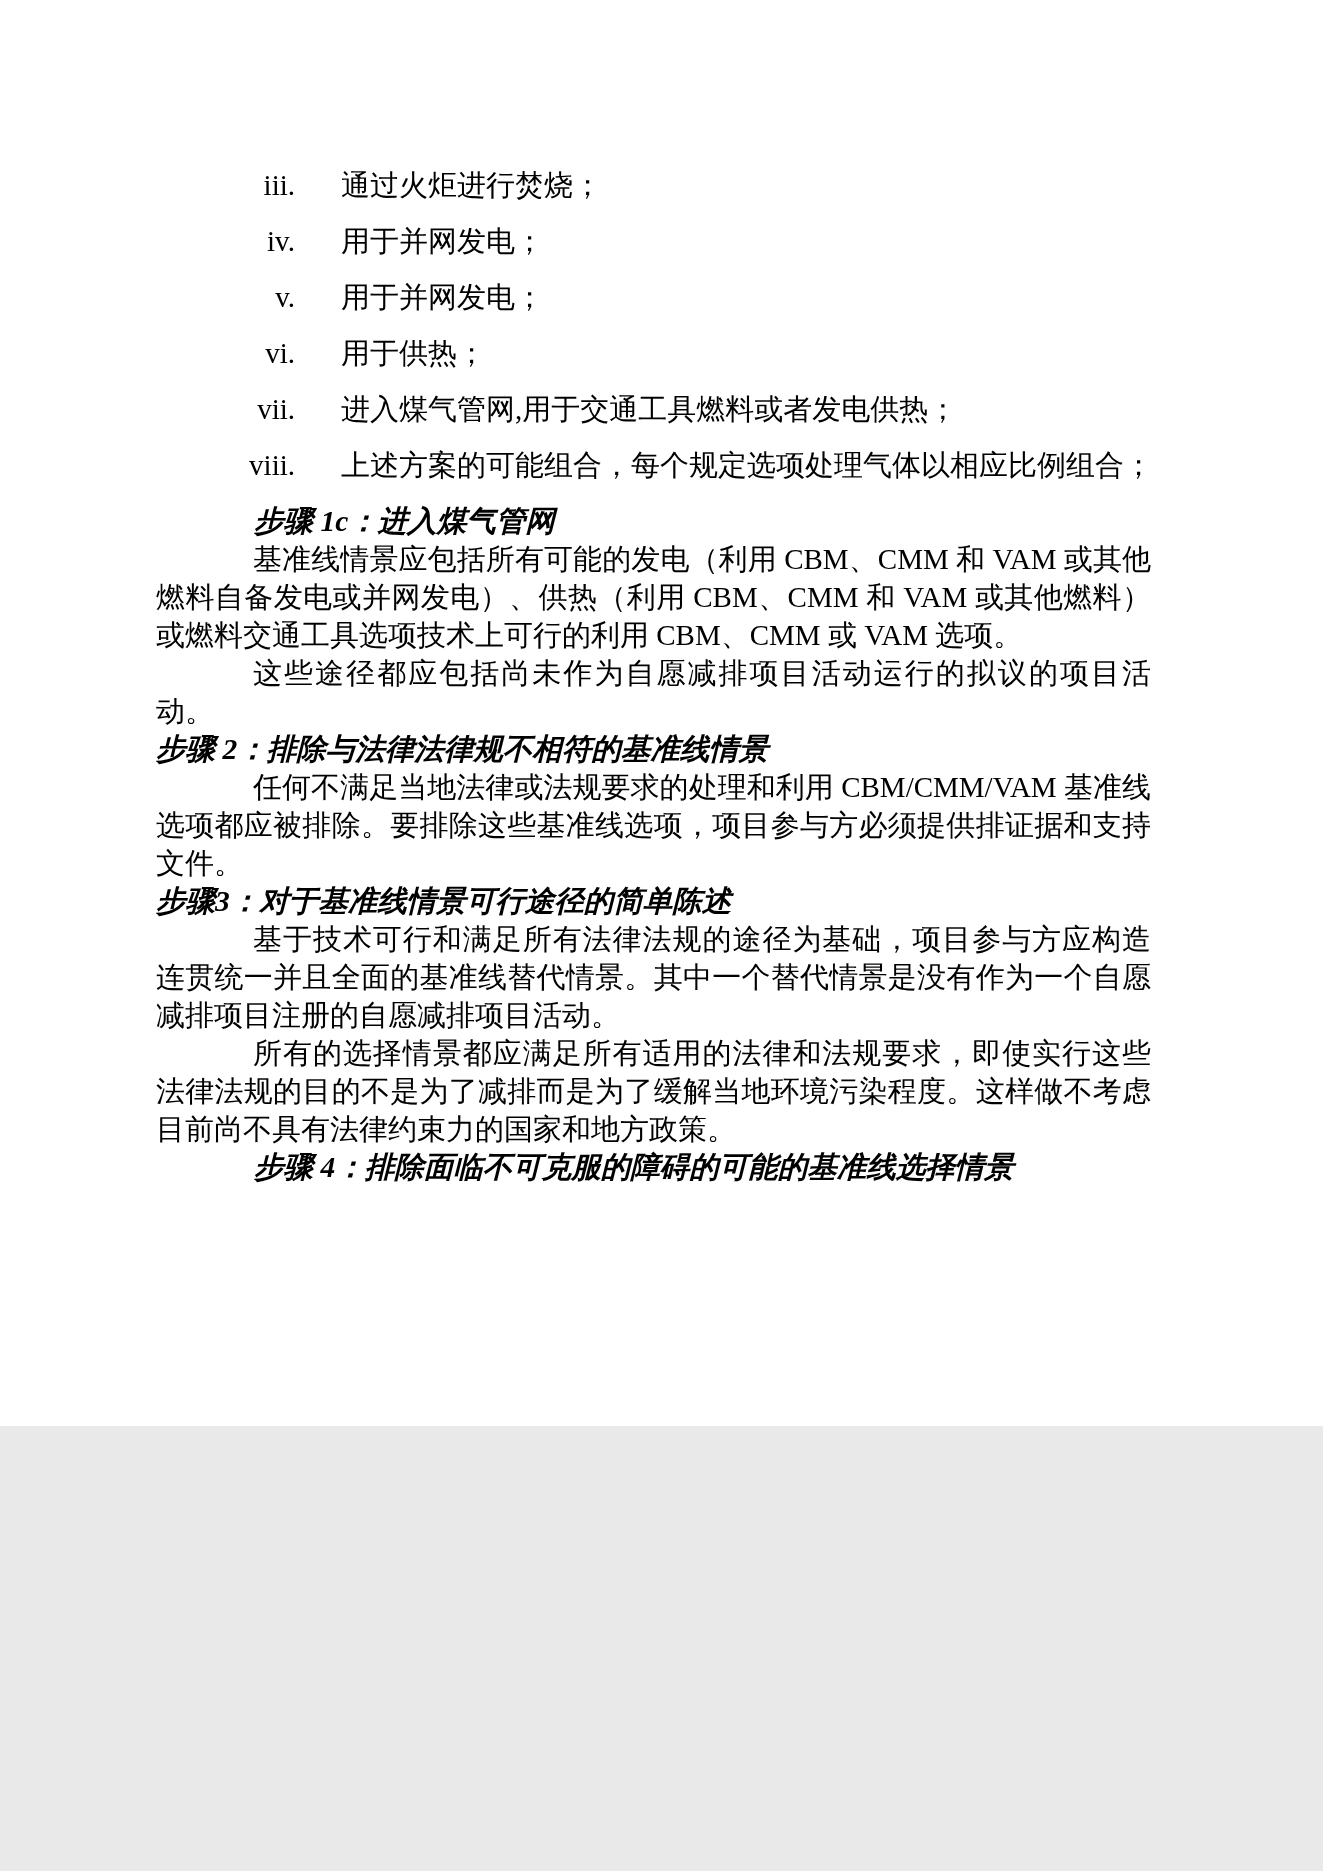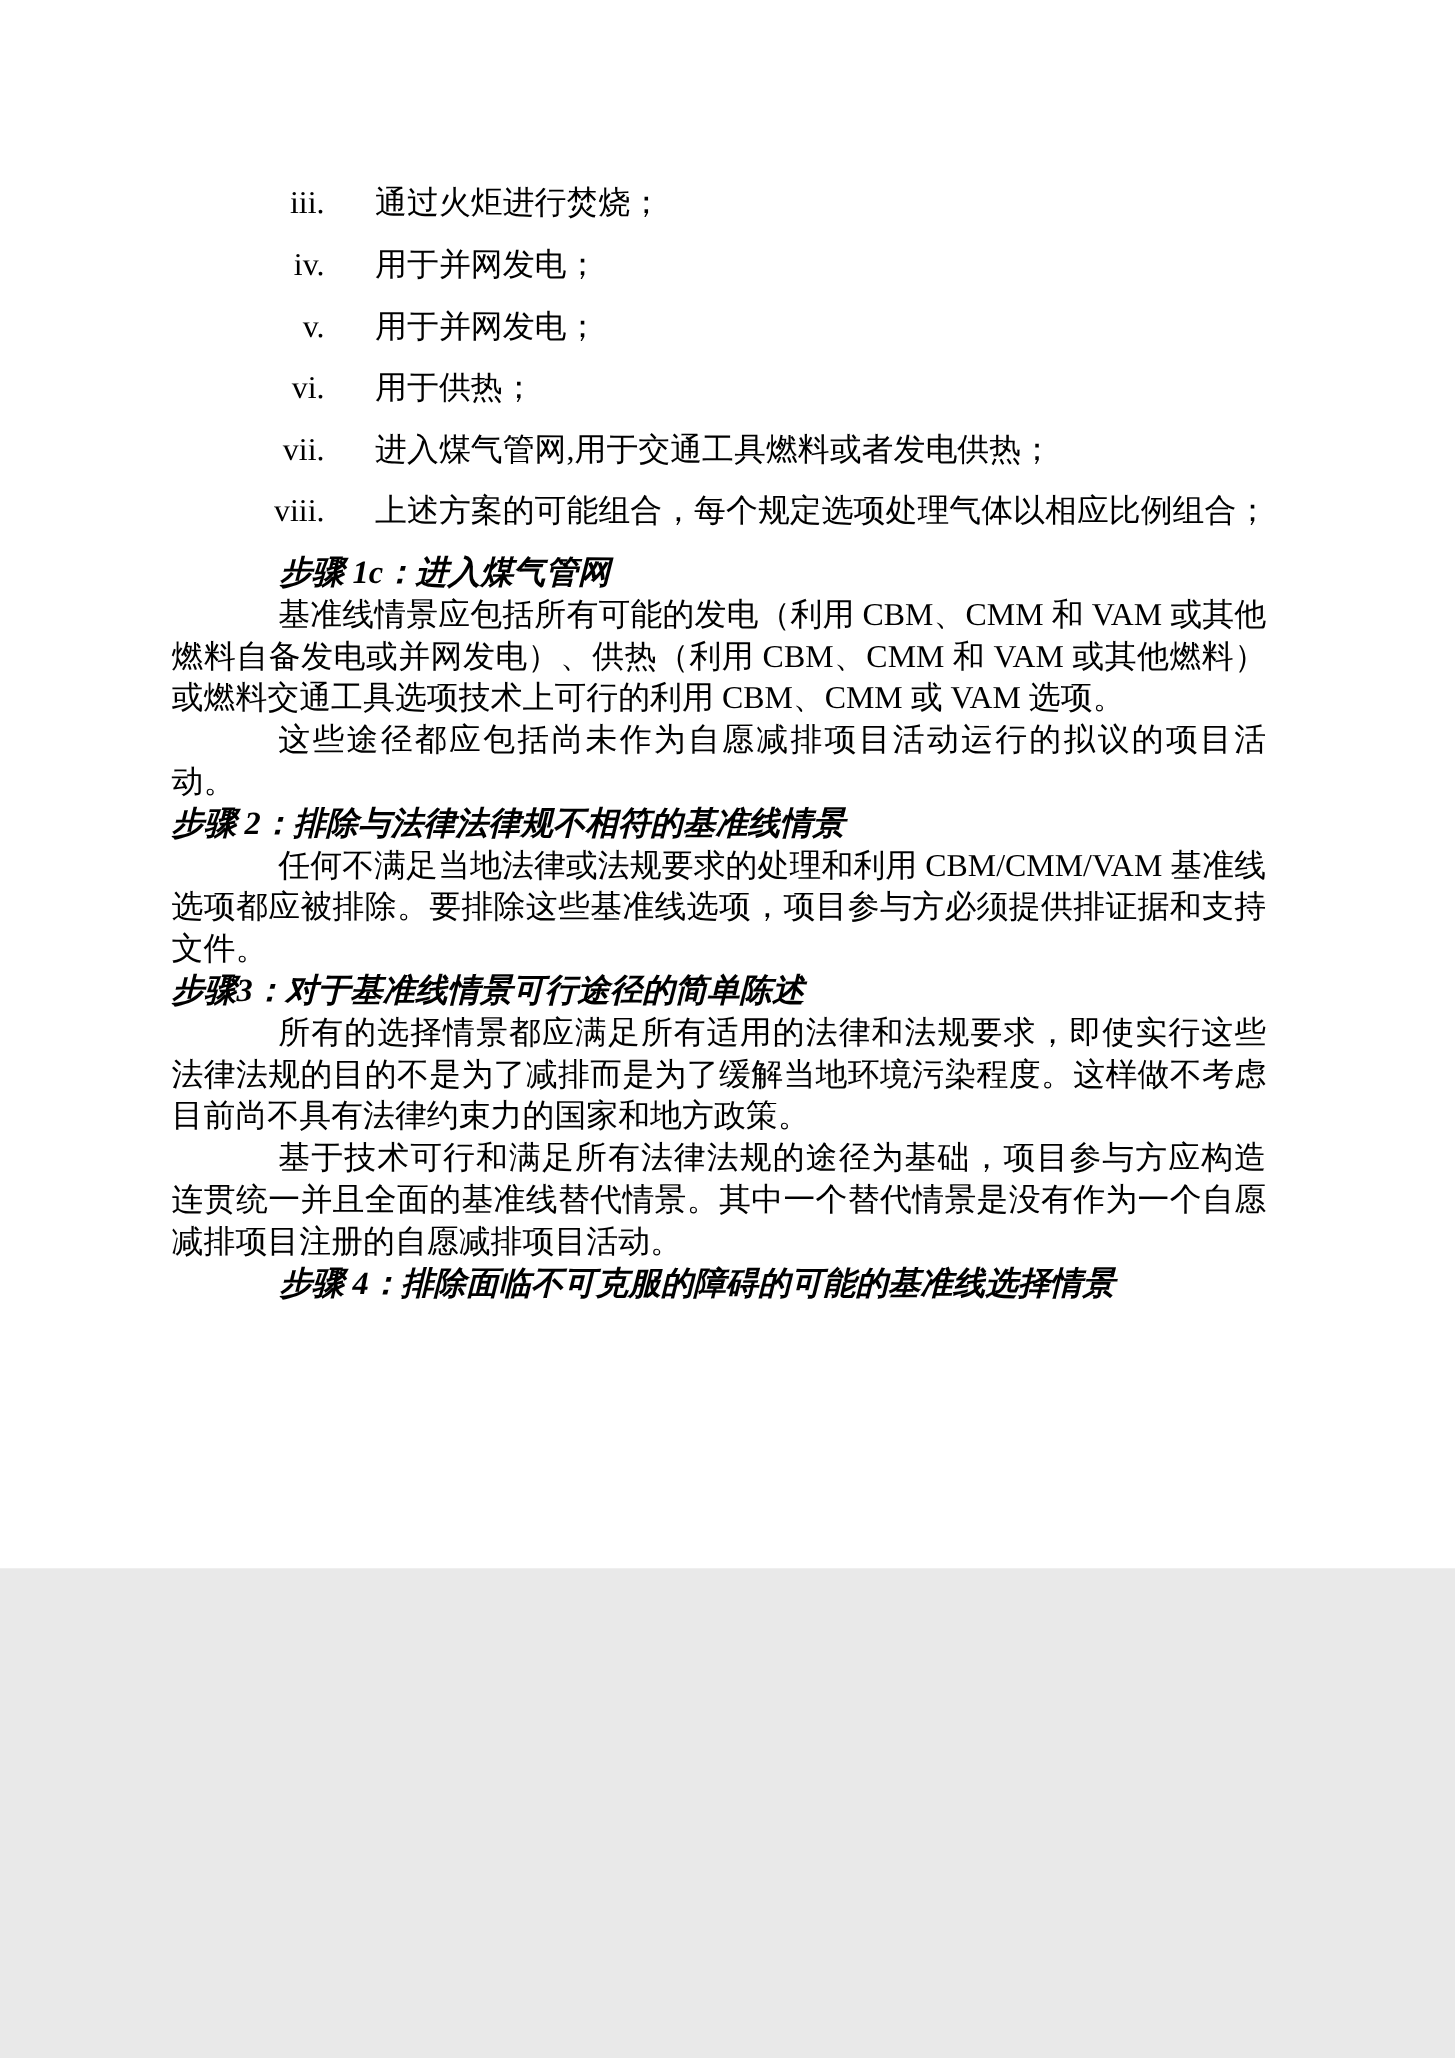--- a/index.html
+++ b/index.html
@@ -113,23 +113,23 @@
     <p class="body mt27">基准线情景应包括所有可能的发电（利用 CBM、CMM 和 VAM 或其他燃料自备发电或并网发电）、供热（利用 CBM、CMM 和 VAM 或其他燃料）或燃料交通工具选项技术上可行的利用 CBM、CMM 或 VAM 选项。</p>
 
     <p class="body mt20">这些途径都应包括尚未作为自愿减排项目活动运行的拟议的项目活动。</p>
 
     <h2 class="step mt18">步骤 2：排除与法律法律规不相符的基准线情景</h2>
 
     <p class="body mt19">任何不满足当地法律或法规要求的处理和利用 CBM/CMM/VAM 基准线选项都应被排除。要排除这些基准线选项，项目参与方必须提供排证据和支持文件。</p>
 
     <h2 class="step mt26">步骤3：对于基准线情景可行途径的简单陈述</h2>
 
+    <p class="body mt25">基于技术可行和满足所有法律法规的途径为基础，项目参与方应构造连贯统一并且全面的基准线替代情景。其中一个替代情景是没有作为一个自愿减排项目注册的自愿减排项目活动。</p>
+
     <p class="body mt17">所有的选择情景都应满足所有适用的法律和法规要求，即使实行这些法律法规的目的不是为了减排而是为了缓解当地环境污染程度。这样做不考虑目前尚不具有法律约束力的国家和地方政策。</p>
-
-    <p class="body mt25">基于技术可行和满足所有法律法规的途径为基础，项目参与方应构造连贯统一并且全面的基准线替代情景。其中一个替代情景是没有作为一个自愿减排项目注册的自愿减排项目活动。</p>
 
 
 
     <h2 class="step indented mt25">步骤 4：排除面临不可克服的障碍的可能的基准线选择情景</h2>
 
   </div>
 
   <div class="footer">6 / 74</div>
 </div>
 

